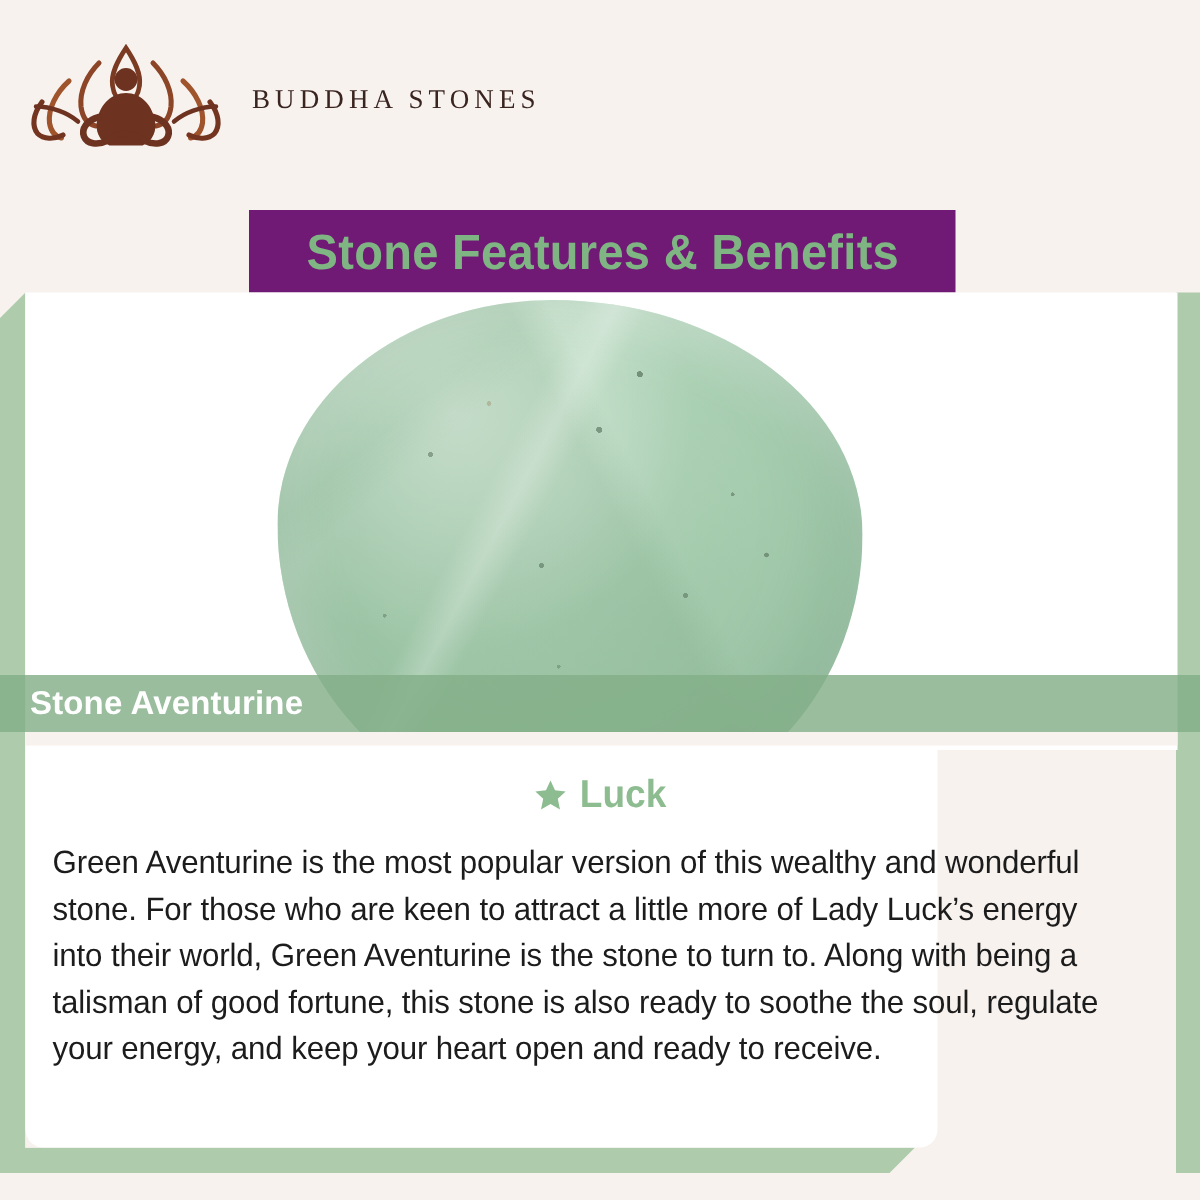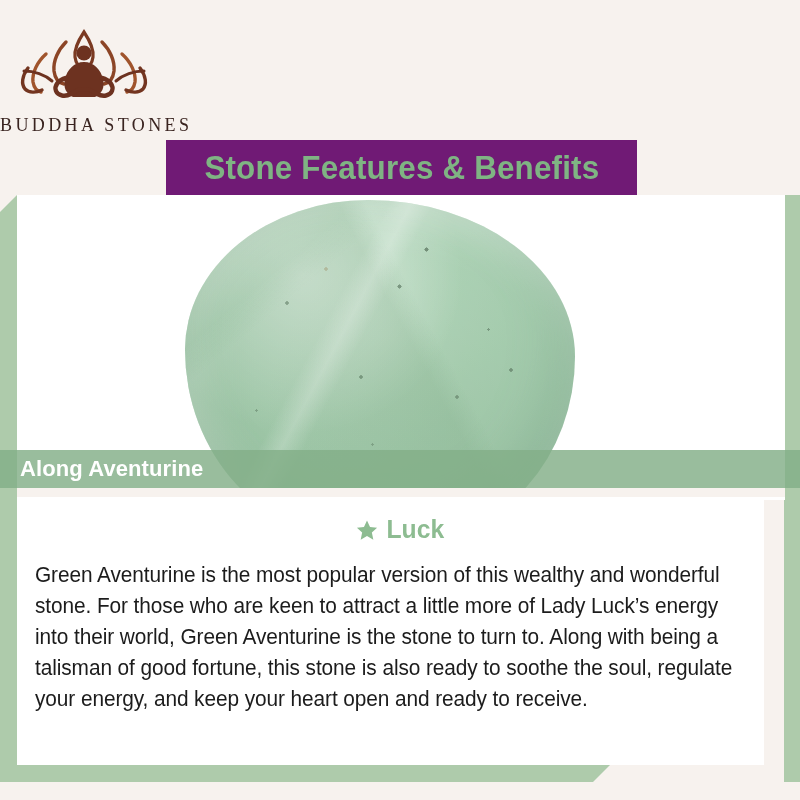--- a/index.html
+++ b/index.html
@@ -68,22 +68,22 @@
     height: 195px;
     background: #f7f2ee;
   }
 
   .logo-wrap {
     position: absolute;
     top: 18px;
     left: 0;
     width: 692px;
     display: flex;
-    flex-direction: column;
-    align-items: flex-start;
+    flex-direction: row;
+    align-items: center;
   }
 
   .logo-mark {
     width: 168px;
     height: 92px;
     display: block;
   }
 
   .logo-text {
     margin-top: 5px;
@@ -195,23 +195,24 @@
     font-size: 22px;
     font-weight: 700;
     letter-spacing: 0.1px;
   }
 
   
   .content {
     position: absolute;
     top: 488px;
     left: 17px;
-    width: 747px;
+    width: 608px;
     height: 277px;
     background: #ffffff;
+    border-radius: 12px;
   }
 
   .thin-strip {
     position: absolute;
     top: 0;
     left: 0;
     width: 768px;
     height: 9px;
     background: #f7f2ee;
   }
@@ -308,21 +309,21 @@
 
   <div class="title-panel">
     <div class="title-text">Stone Features &amp; Benefits</div>
   </div>
 
   <div class="photo">
     <div class="stone"></div>
   </div>
 
   <div class="name-bar">
-    <div class="name-text">Along Aventurine</div>
+    <div class="name-text">Stone Aventurine</div>
   </div>
 
   <div class="content">
     <div class="thin-strip"></div>
 
     <div class="benefits">
       <div class="benefit">
         <svg class="star" viewBox="0 0 24 24">
           <polygon points="12,1.5 15.3,8.6 23,9.5 17.3,14.8 18.9,22.5 12,18.6 5.1,22.5 6.7,14.8 1,9.5 8.7,8.6"></polygon>
         </svg>

